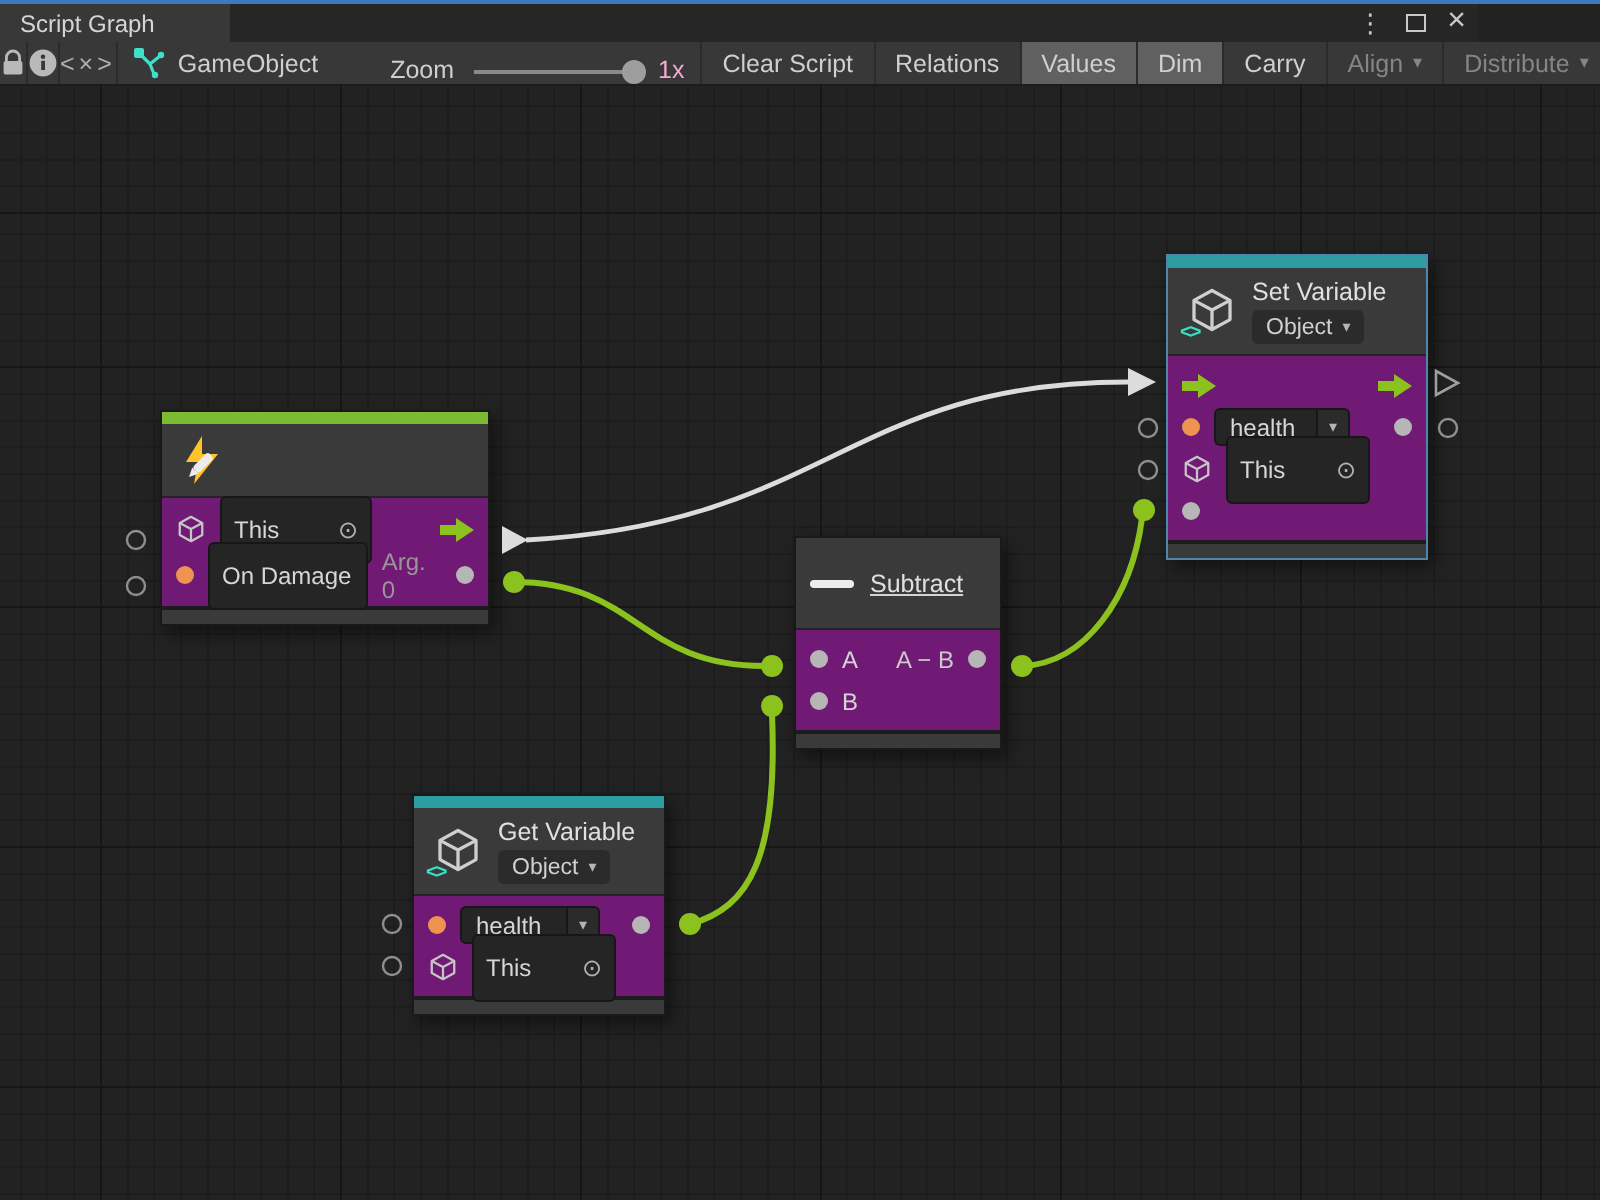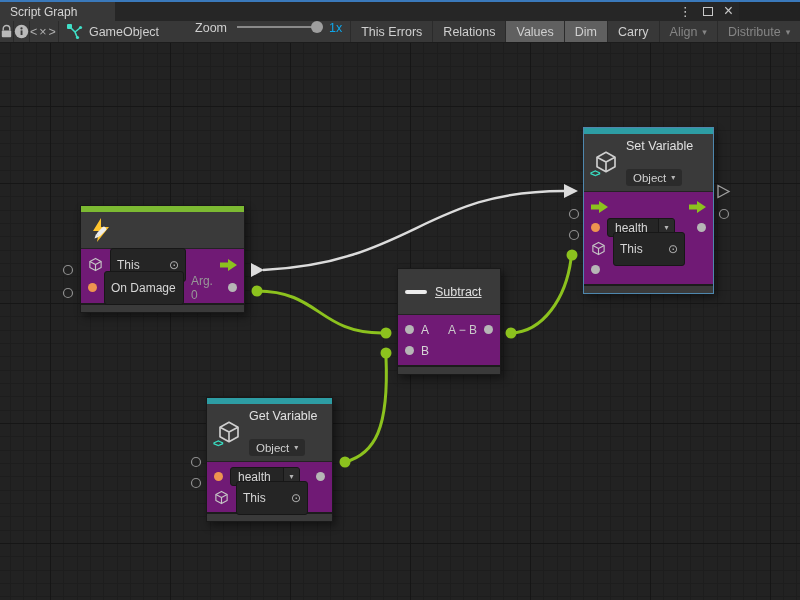--- a/index.html
+++ b/index.html
@@ -20,26 +20,26 @@
   
   .toolbar { position:absolute; left:0; top:21px; width:800px; height:22px; background:#383838;
              border-bottom:1px solid #1c1c1c; z-index:10; display:flex; align-items:stretch;
              font-size:12.5px; color:#cfcfcf; }
   .tseg { display:flex; align-items:center; justify-content:center; border-right:1px solid #2b2b2b; }
   .tbtn { padding:0 10px; white-space:nowrap; cursor:pointer; }
   .tbtn.active { background:#606060; }
   .tbtn.disabled { color:#858585; cursor:default; }
   .seg-lock { width:24px; } .seg-info { width:24px; } .seg-code { width:87px; color:#b0b0b0; letter-spacing:2px; }
   .seg-go { width:112px; justify-content:flex-start; padding-left:7px; gap:6px; border-right:none; }
-  .zoom-area { display:flex; align-items:flex-start; border-right:1px solid #2b2b2b; padding-right:8px; }
+  .zoom-area { display:flex; align-items:flex-end; border-right:1px solid #2b2b2b; padding-right:8px; }
   .zoom-label { margin-left:36px; color:#cfcfcf; }
   .slider { position:relative; width:84px; height:12px; margin-left:10px; cursor:pointer; }
   .slider .track { position:absolute; left:0; right:0; top:5px; height:2px; background:#8a8a8a; }
   .slider .handle { position:absolute; right:-2px; top:0; width:12px; height:12px; border-radius:50%; background:#9e9e9e; }
-  .zoom-val { margin-left:8px; color:#0ea5e9; }
+  .zoom-val { margin-left:8px; color:#f9a8d4; }
   .caret-sm { font-size:9px; margin-left:5px; }
 
   
   .graph { position:absolute; left:0; top:43px; width:800px; height:557px; z-index:1;
     background-color:#222222;
     background-image:
       repeating-linear-gradient(90deg,#161616 0 1px,transparent 1px 120px),
       repeating-linear-gradient(0deg,#161616 0 1px,transparent 1px 120px),
       repeating-linear-gradient(90deg,#1d1d1d 0 1px,transparent 1px 13.33px),
       repeating-linear-gradient(0deg,#1d1d1d 0 1px,transparent 1px 13.33px);
@@ -49,21 +49,21 @@
   .node { position:absolute; z-index:3; font-size:12px; color:#d4d4d4;
           border:1px solid #191919; box-shadow:3px 4px 8px rgba(0,0,0,.45); cursor:grab; }
   #node-custom-event { left:80px;  top:205px; width:165px; }
   #node-set-variable { left:583px; top:127px; width:131px; border-color:#4E87AE; }
   #node-get-variable { left:206px; top:397px; width:127px; }
   #node-subtract     { left:397px; top:268px; width:104px; }
 
   .color-bar { height:6px; }
   .node-header { background:#3a3a3a; display:flex; align-items:center; gap:8px; padding:5px 7px;
                  border-bottom:1px solid #232323; }
-  .hdr-texts { display:flex; flex-direction:column; gap:16px; }
+  .hdr-texts { display:flex; flex-direction:column; gap:2px; }
   .node-title { color:#e0e0e0; font-size:12.5px; white-space:nowrap; }
   .args-line { display:flex; align-items:center; gap:6px; color:#cdcdcd; font-size:12px; }
   .val-box { min-width:18px; height:16px; background:#262626; border:1px solid #181818; border-radius:3px;
              display:flex; align-items:center; justify-content:center; color:#d8d8d8; font-size:11.5px; padding:0 3px; }
   .pill { background:#2b2b2b; border-radius:3px; height:17px; padding:0 7px; display:inline-flex;
           align-items:center; gap:5px; font-size:11.5px; color:#d0d0d0; cursor:pointer; width:max-content; }
   .pill .pcaret { font-size:8px; color:#b5b5b5; }
 
   .node-body { background:#701a75; padding:4px 0; }
   .row { display:flex; align-items:center; height:21px; padding:0 7px; gap:7px; }
@@ -137,21 +137,21 @@
     </div>
     <div class="zoom-area">
       <span class="zoom-label">Zoom</span>
       <div class="slider">
         <div class="track"></div>
         <div class="handle"></div>
       </div>
       <span class="zoom-val">1x</span>
     </div>
     <div class="tseg tbtn">
-        <span>This Errors</span>
+        <span>Clear Script</span>
       </div>
     <div class="tseg tbtn">
         <span>Relations</span>
       </div>
     <div class="tseg tbtn active">
         <span>Values</span>
       </div>
     <div class="tseg tbtn active">
         <span>Dim</span>
       </div>

